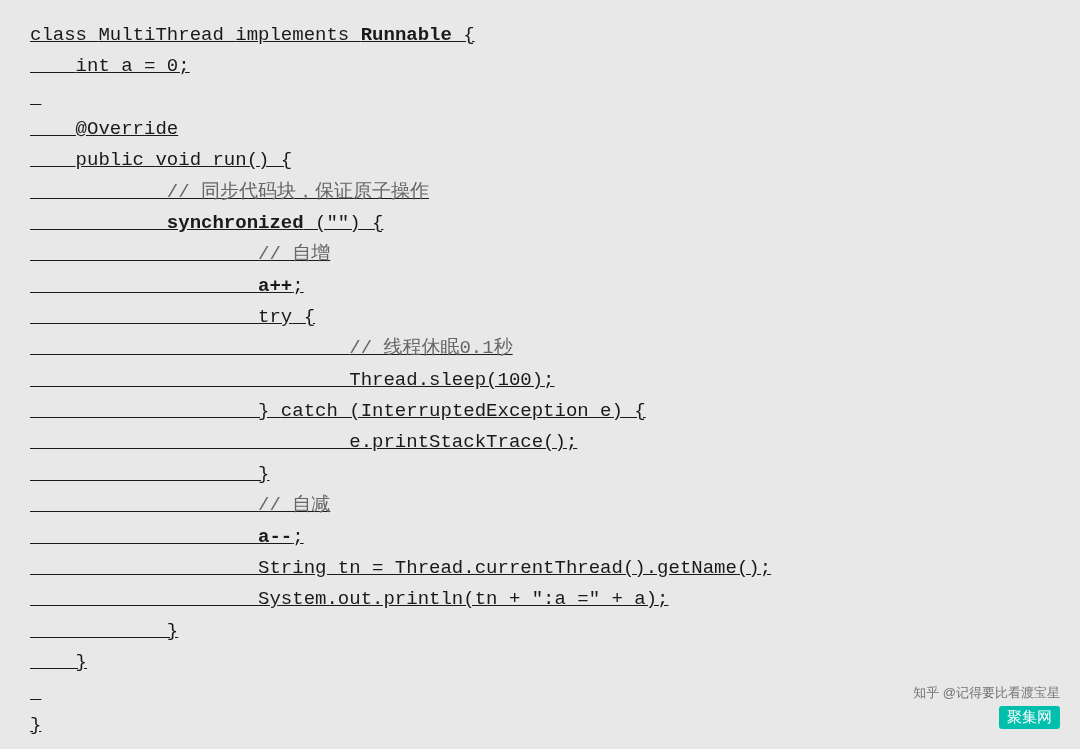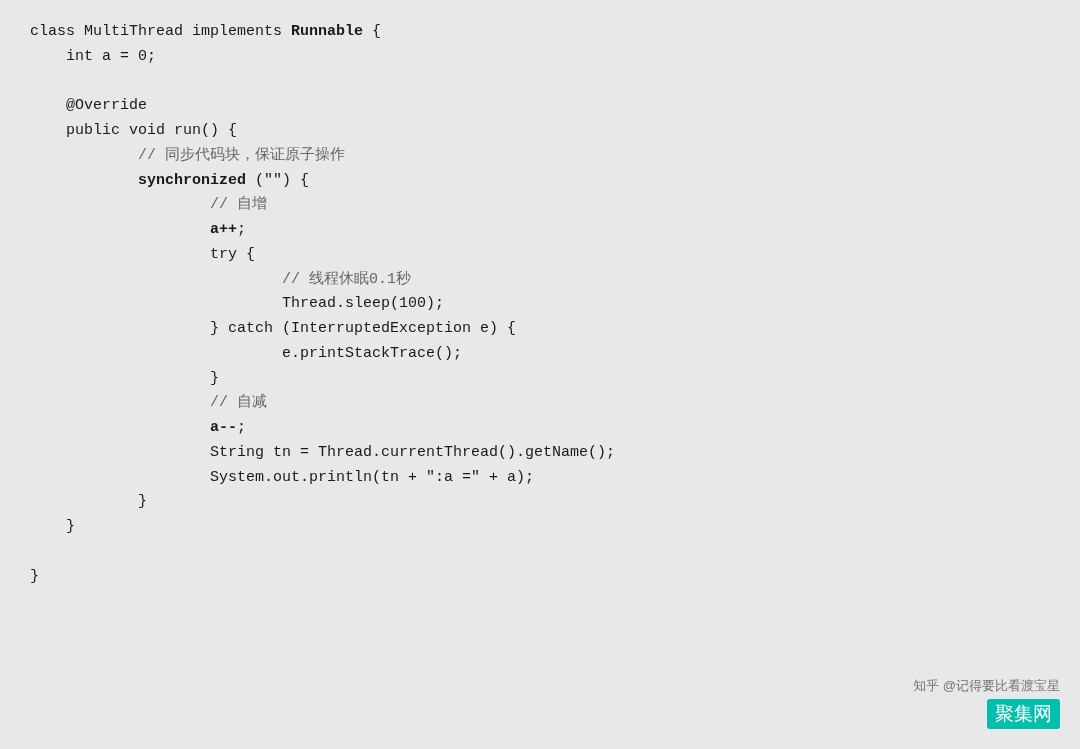--- a/index.html
+++ b/index.html
@@ -19,24 +19,25 @@
 
     .code-container {
       width: 100%;
       height: 100%;
       background-color: #e8e8e8;
       padding: 20px 30px;
       position: relative;
     }
 
     .code-block {
-      font-size: 15px;
+      font-size: 19px;
       line-height: 1.65;
       color: #1a1a1a;
       white-space: pre;
+      text-decoration: underline;
     }
 
     .watermark {
       position: absolute;
       bottom: 20px;
       right: 20px;
       display: flex;
       flex-direction: column;
       align-items: flex-end;
       gap: 4px;
@@ -44,21 +45,21 @@
 
     .watermark-zhihu {
       font-size: 13px;
       color: #737373;
       font-family: sans-serif;
     }
 
     .watermark-juju {
       background-color: #00bfad;
       color: white;
-      font-size: 19px;
+      font-size: 15px;
       padding: 2px 8px;
       border-radius: 3px;
       font-family: sans-serif;
     }
   </style>
 </head>
 <body>
 
 <div class="code-container">
   <div class="code-block" id="code-output"><div style="min-height: 1.65em;"><span>class </span><span>MultiThread </span><span>implements </span><span style="font-weight: bold;">Runnable</span><span> {</span></div><div style="min-height: 1.65em;"><span>    </span><span>int</span><span> a = 0;</span></div><div style="min-height: 1.65em;">&nbsp;</div><div style="min-height: 1.65em;"><span>    @Override</span></div><div style="min-height: 1.65em;"><span>    </span><span>public</span><span> </span><span>void</span><span> run() {</span></div><div style="min-height: 1.65em;"><span>            </span><span style="color: rgb(102, 102, 102); font-style: normal;">// 同步代码块，保证原子操作</span></div><div style="min-height: 1.65em;"><span>            </span><span style="font-weight: bold;">synchronized</span><span> ("") {</span></div><div style="min-height: 1.65em;"><span>                    </span><span style="color: rgb(102, 102, 102); font-style: normal;">// 自增</span></div><div style="min-height: 1.65em;"><span>                    </span><span style="font-weight: bold;">a++</span><span>;</span></div><div style="min-height: 1.65em;"><span>                    </span><span>try</span><span> {</span></div><div style="min-height: 1.65em;"><span>                            </span><span style="color: rgb(102, 102, 102); font-style: normal;">// 线程休眠0.1秒</span></div><div style="min-height: 1.65em;"><span>                            Thread.sleep(100);</span></div><div style="min-height: 1.65em;"><span>                    } </span><span>catch</span><span> (InterruptedException e) {</span></div><div style="min-height: 1.65em;"><span>                            e.printStackTrace();</span></div><div style="min-height: 1.65em;"><span>                    }</span></div><div style="min-height: 1.65em;"><span>                    </span><span style="color: rgb(102, 102, 102); font-style: normal;">// 自减</span></div><div style="min-height: 1.65em;"><span>                    </span><span style="font-weight: bold;">a--</span><span>;</span></div><div style="min-height: 1.65em;"><span>                    String tn = Thread.currentThread().getName();</span></div><div style="min-height: 1.65em;"><span>                    System.out.println(tn + ":a =" + a);</span></div><div style="min-height: 1.65em;"><span>            }</span></div><div style="min-height: 1.65em;"><span>    }</span></div><div style="min-height: 1.65em;">&nbsp;</div><div style="min-height: 1.65em;"><span>}</span></div></div>

